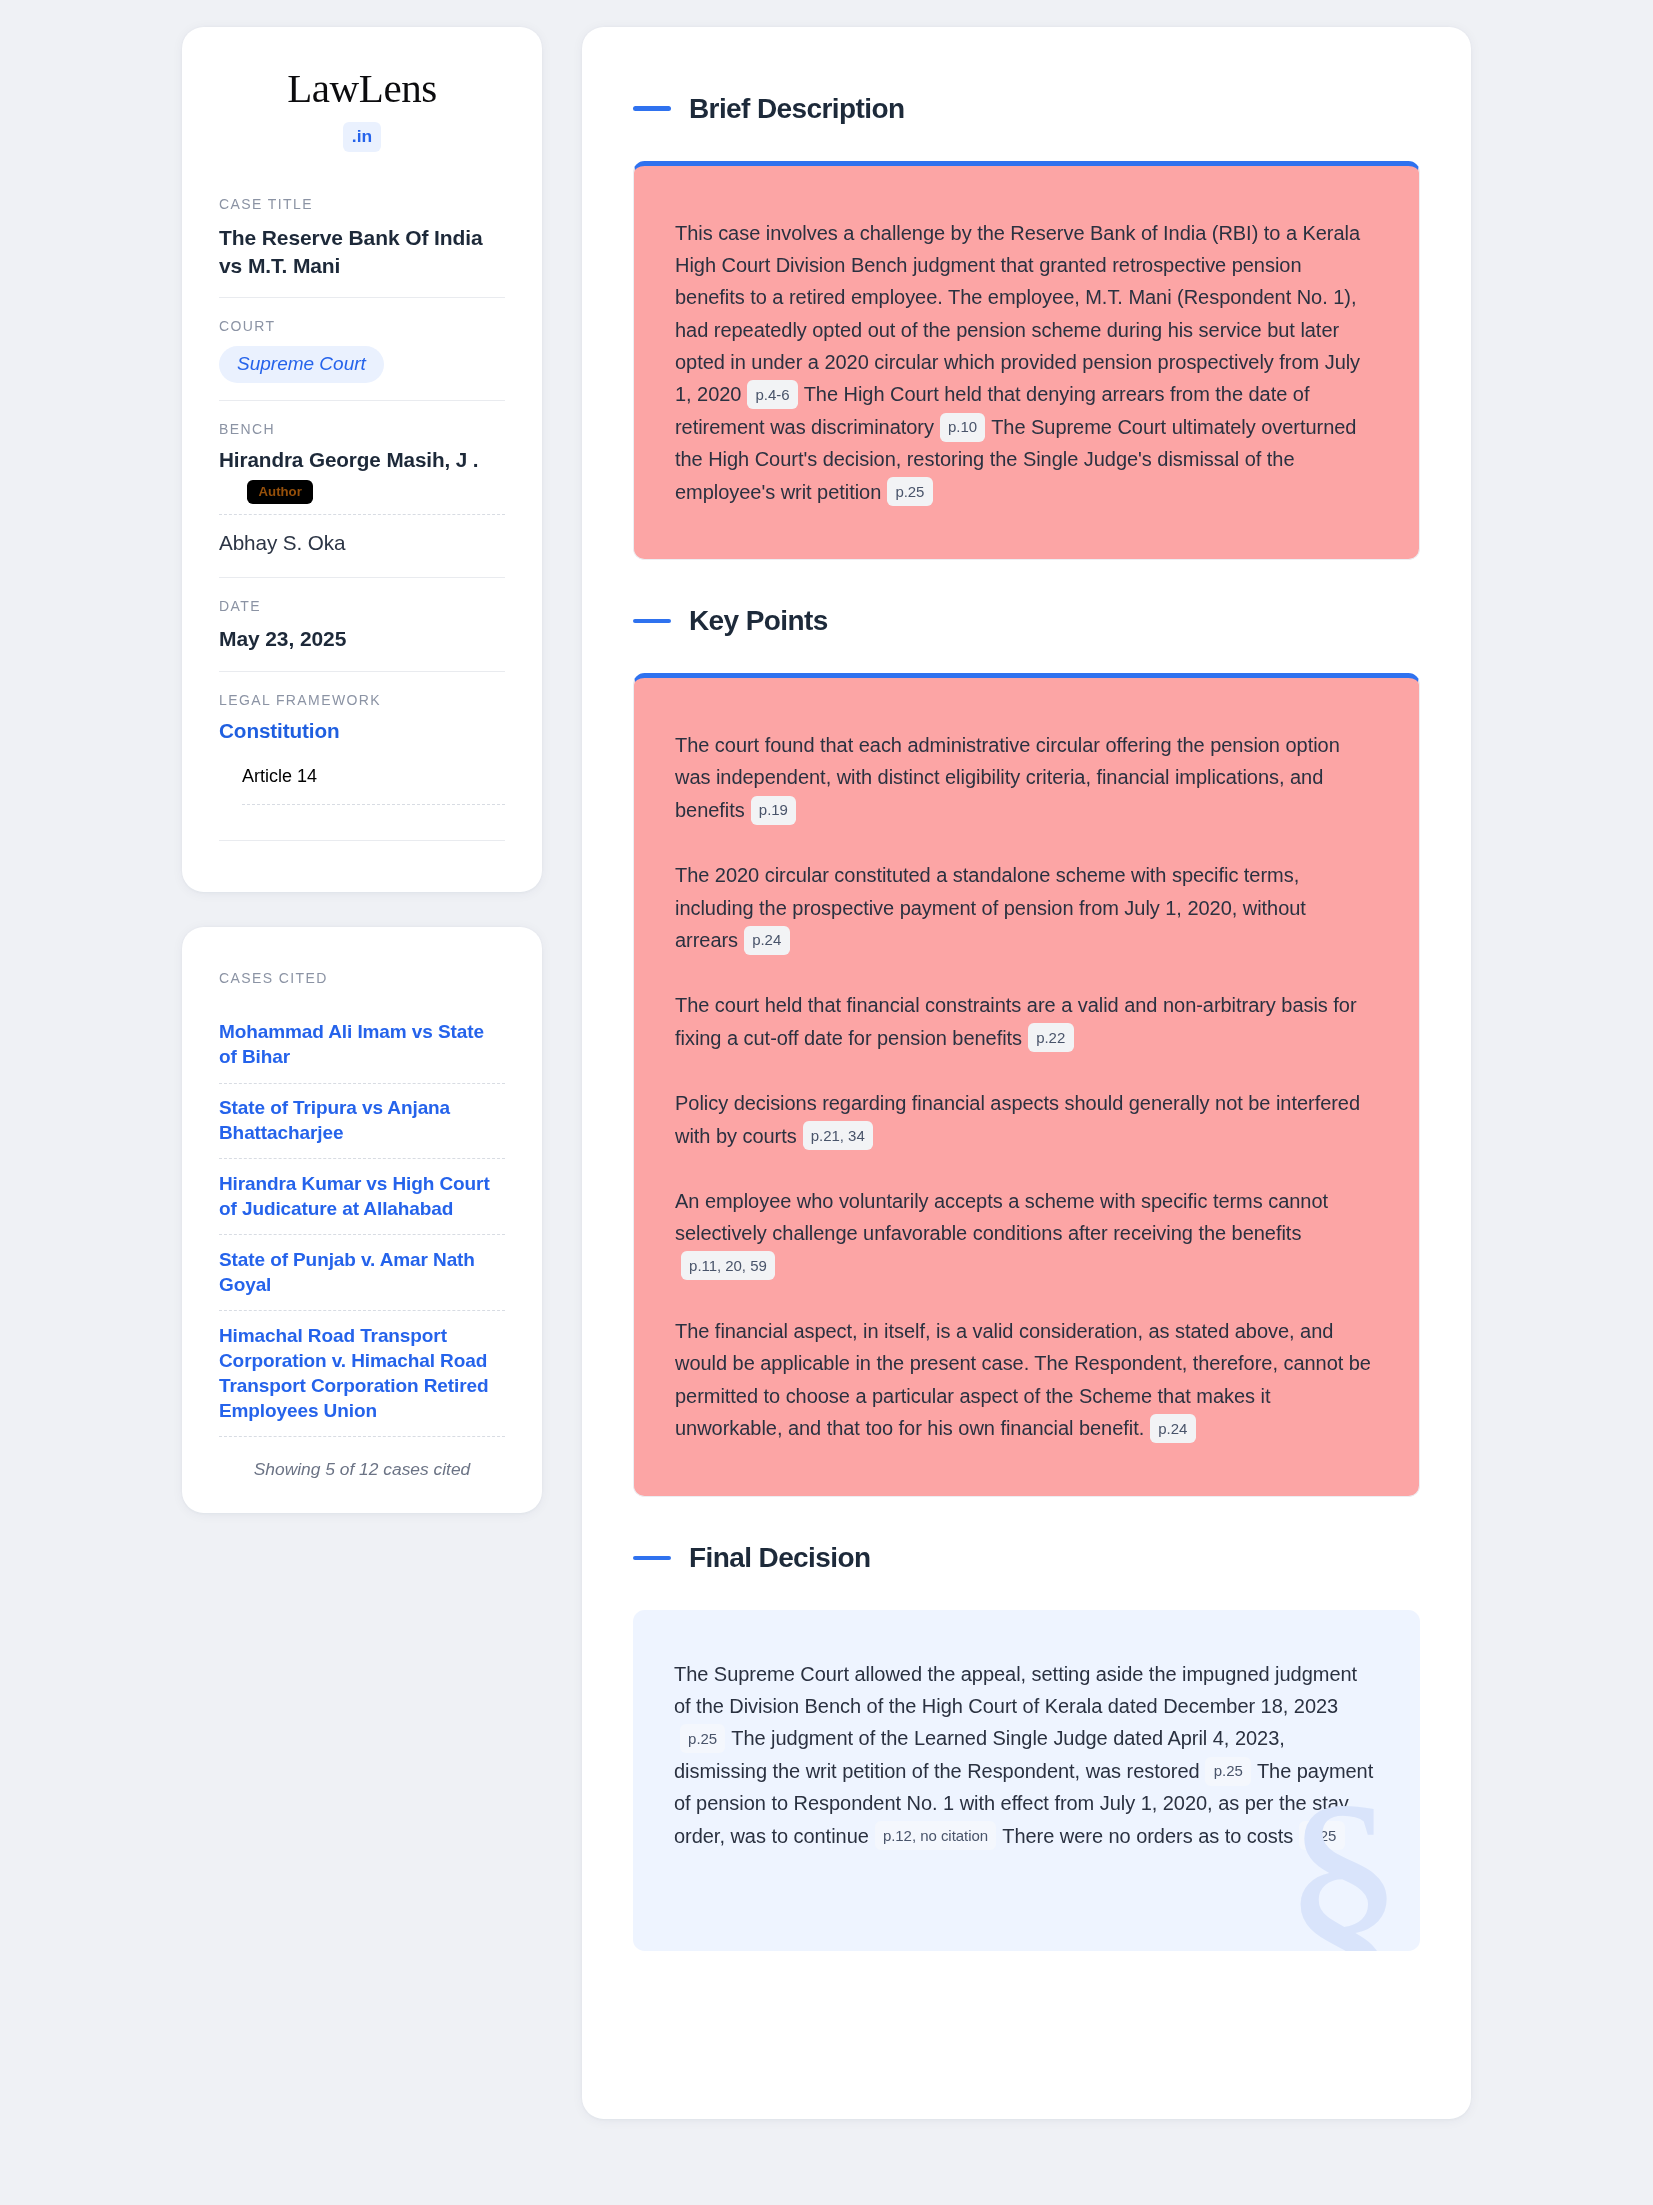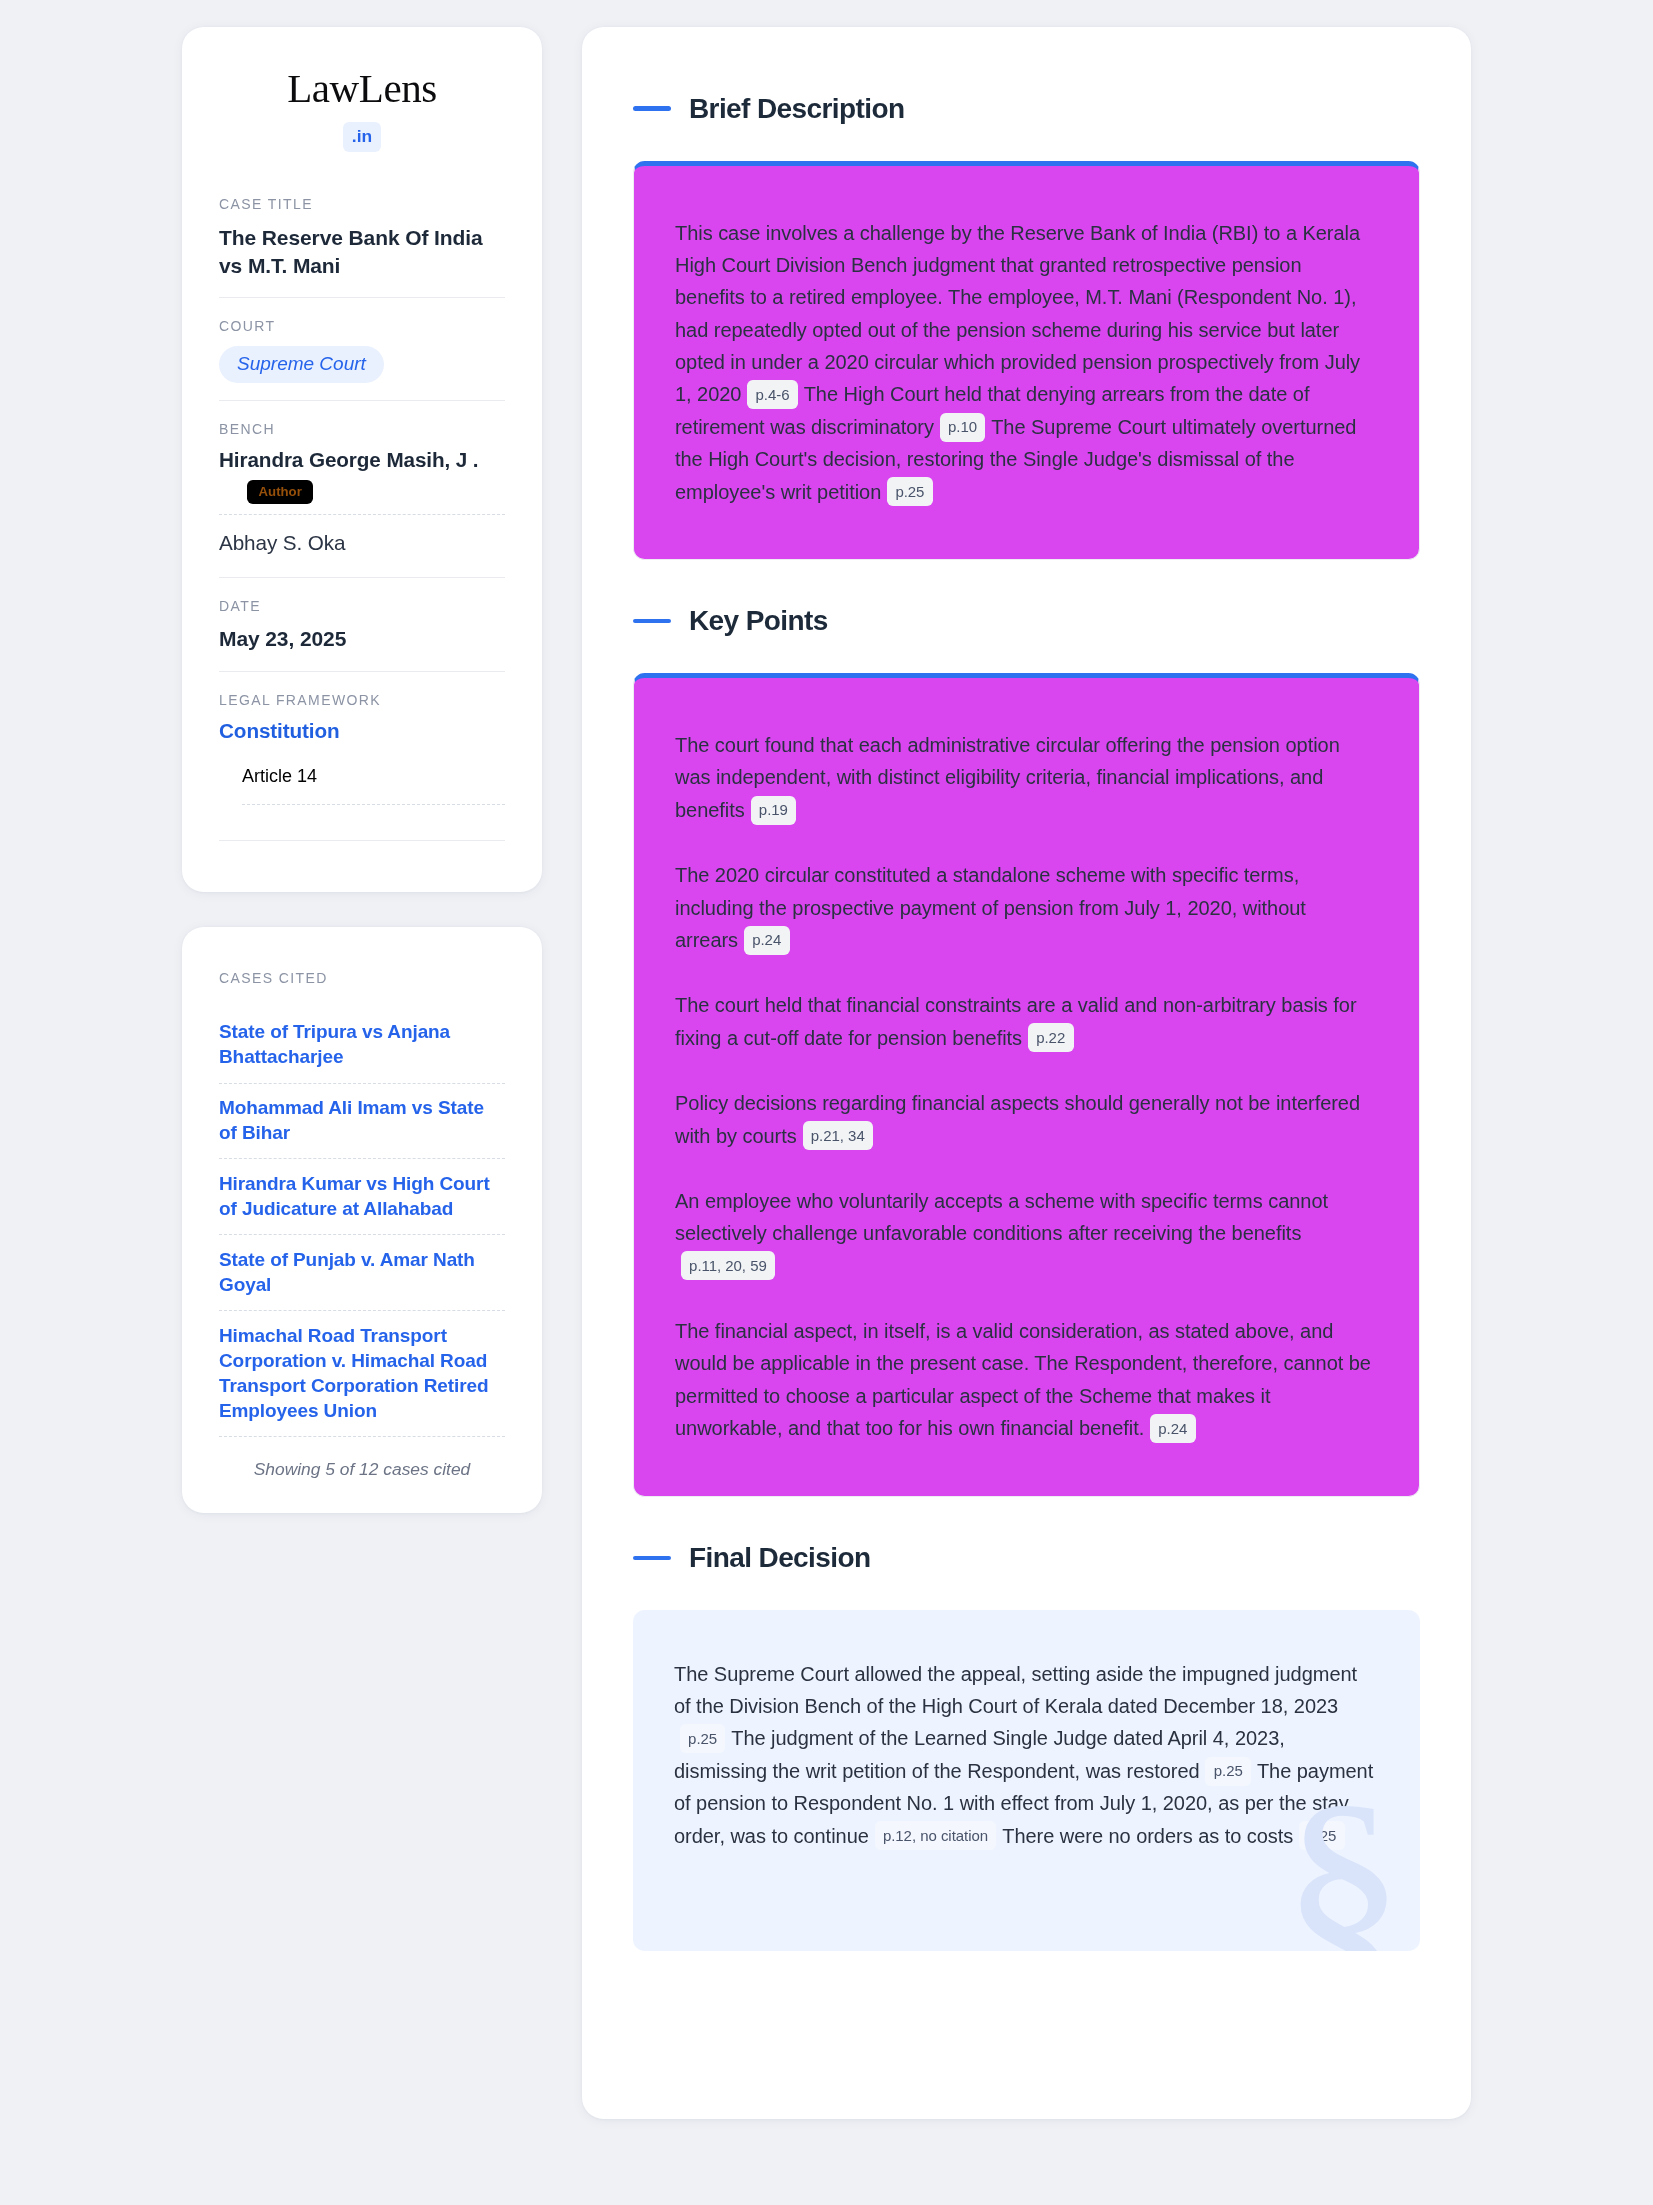--- a/index.html
+++ b/index.html
@@ -209,21 +209,21 @@
     font-weight: 700;
     color: #1d2a3a;
     letter-spacing: -0.6px;
   }
 
   .content-card {
     border: 0.8px solid #eceef2;
     border-top: 5.8px solid #2f72ef;
     border-radius: 11.6px;
     padding: 51px 46px 51px 41px;
-    background: #d946ef;
+    background: #fca5a5;
   }
   .content-card.decision {
     background: #eef4ff;
     border: none;
     border-radius: 11.6px;
     padding: 48px 46px 99px 41px;
     position: relative;
     overflow: hidden;
   }
 
@@ -311,22 +311,22 @@
           <div class="framework-item">Article 14</div>
           <div class="framework-rule"></div>
         </div>
         <div class="framework-tail"></div>
       </div>
 
     </div>
 
     <div class="card cases-card">
       <div class="cases-label">CASES CITED</div>
+      <div class="case-item">Mohammad Ali Imam vs State of Bihar</div>
       <div class="case-item">State of Tripura vs Anjana Bhattacharjee</div>
-      <div class="case-item">Mohammad Ali Imam vs State of Bihar</div>
       <div class="case-item">Hirandra Kumar vs High Court of Judicature at Allahabad</div>
       <div class="case-item">State of Punjab v. Amar Nath Goyal</div>
       <div class="case-item">Himachal Road Transport Corporation v. Himachal Road Transport Corporation Retired Employees Union</div>
       <div class="cases-footer">Showing 5 of 12 cases cited</div>
     </div>
 
   </aside>
 
   <main class="main">
 

